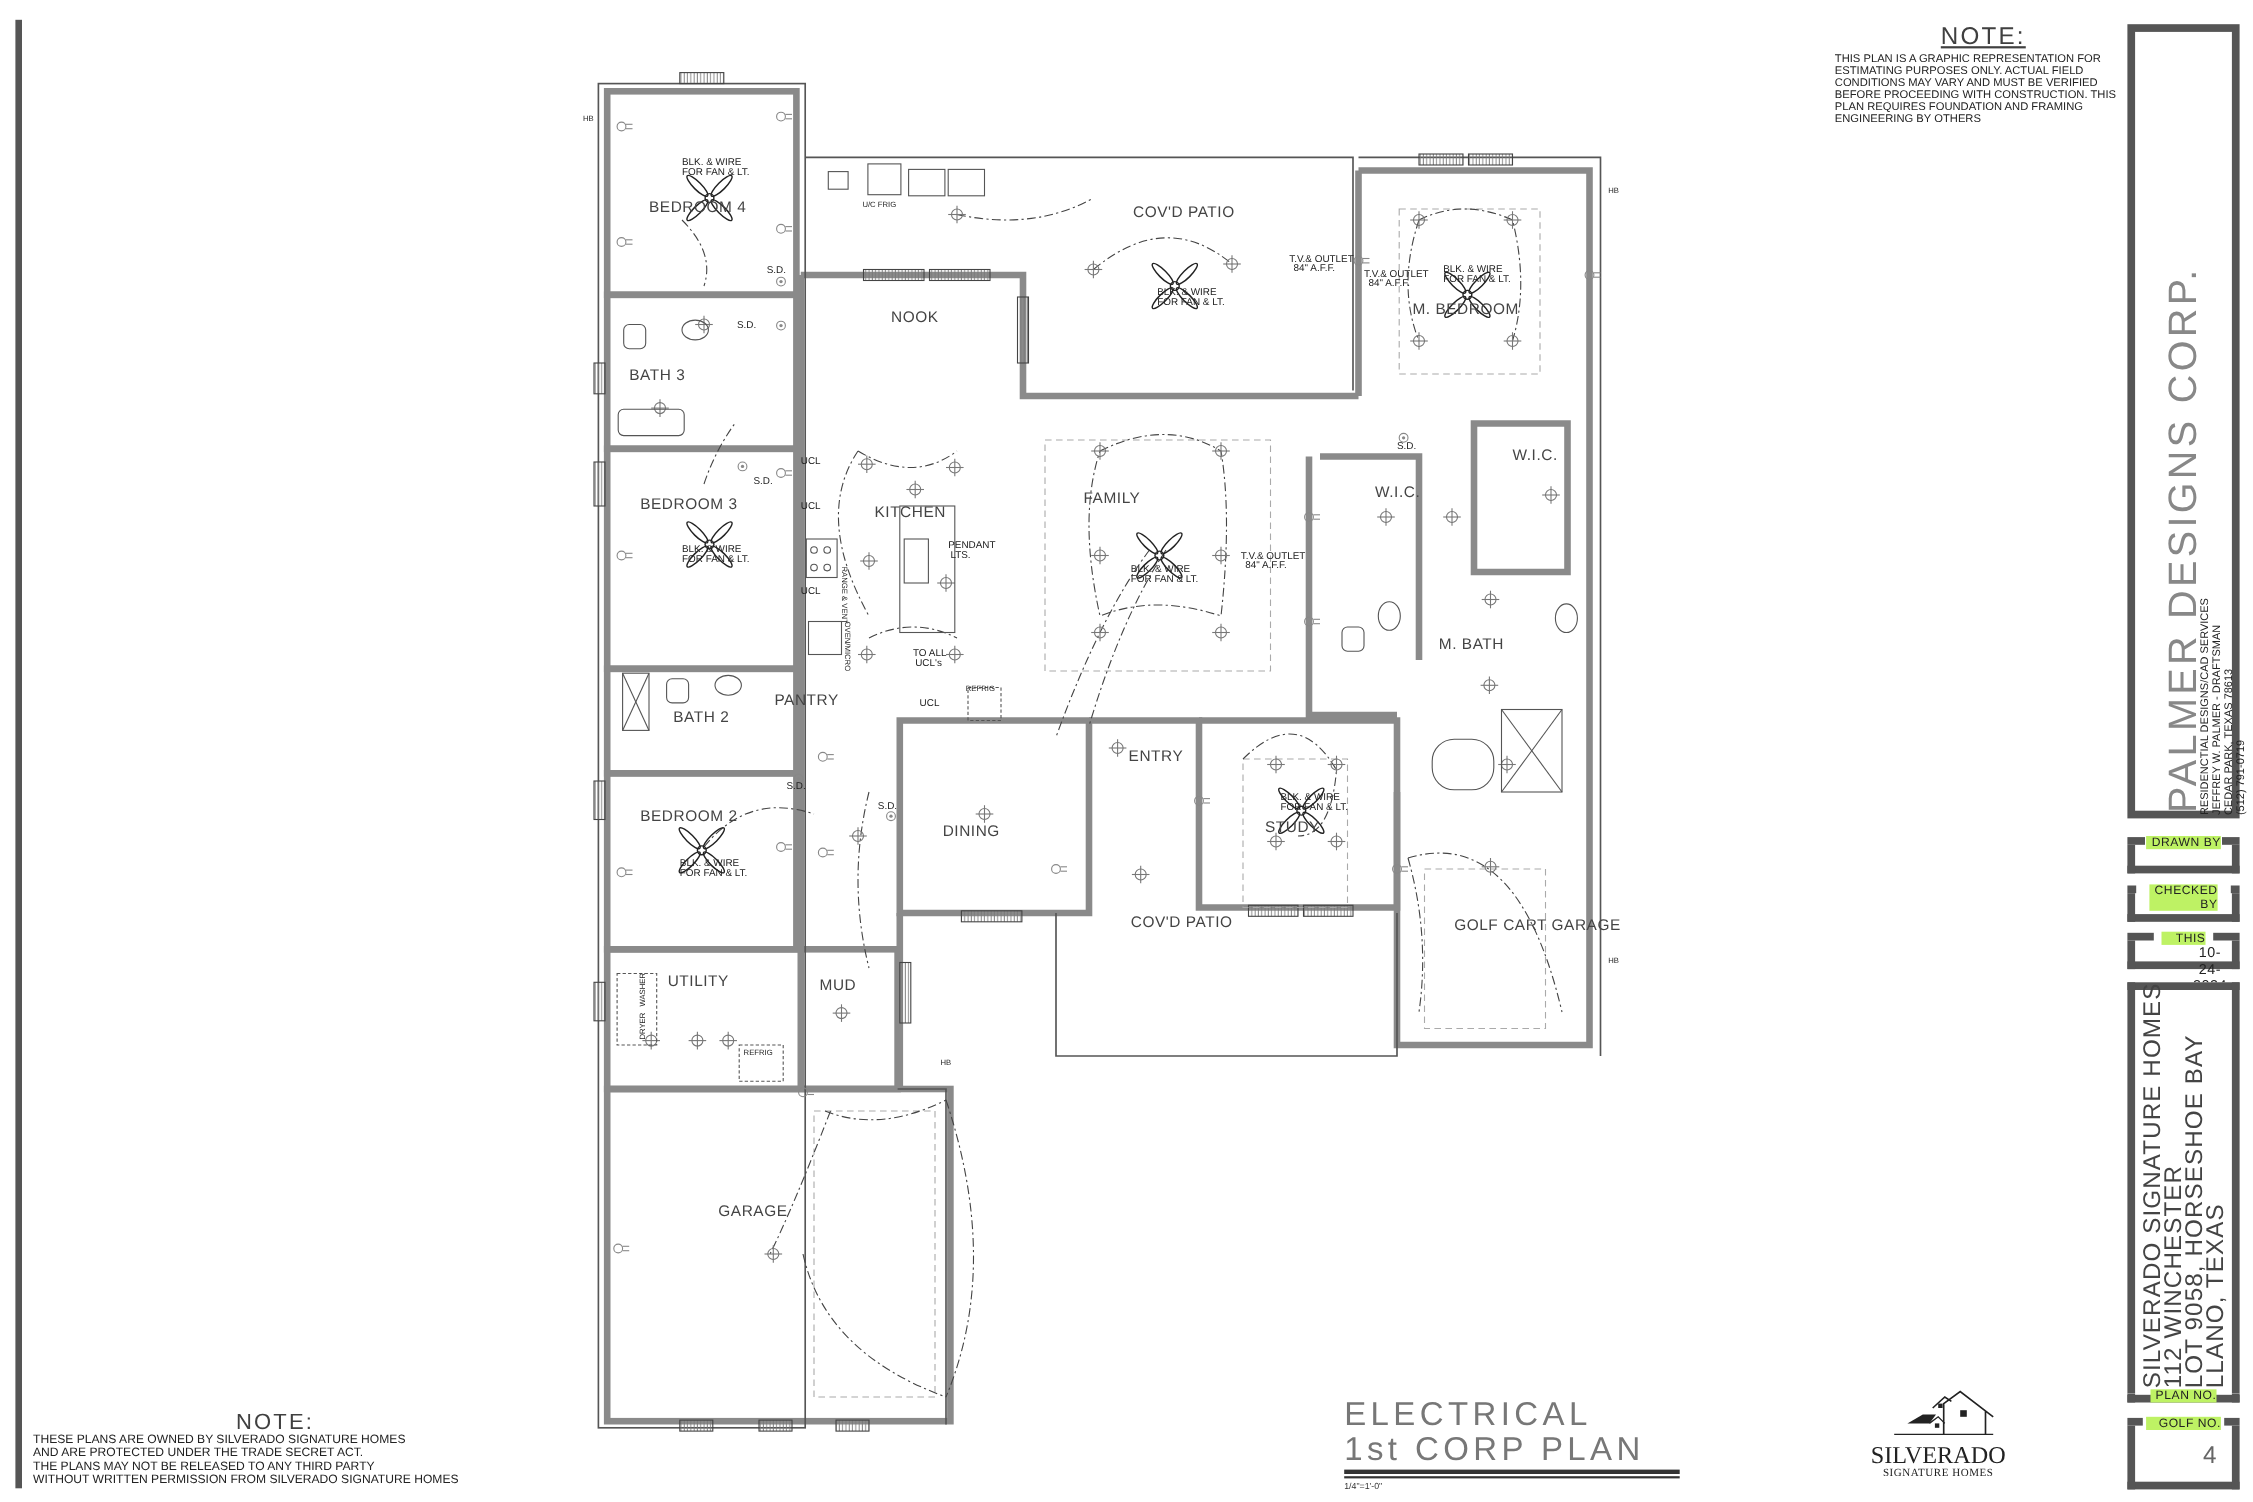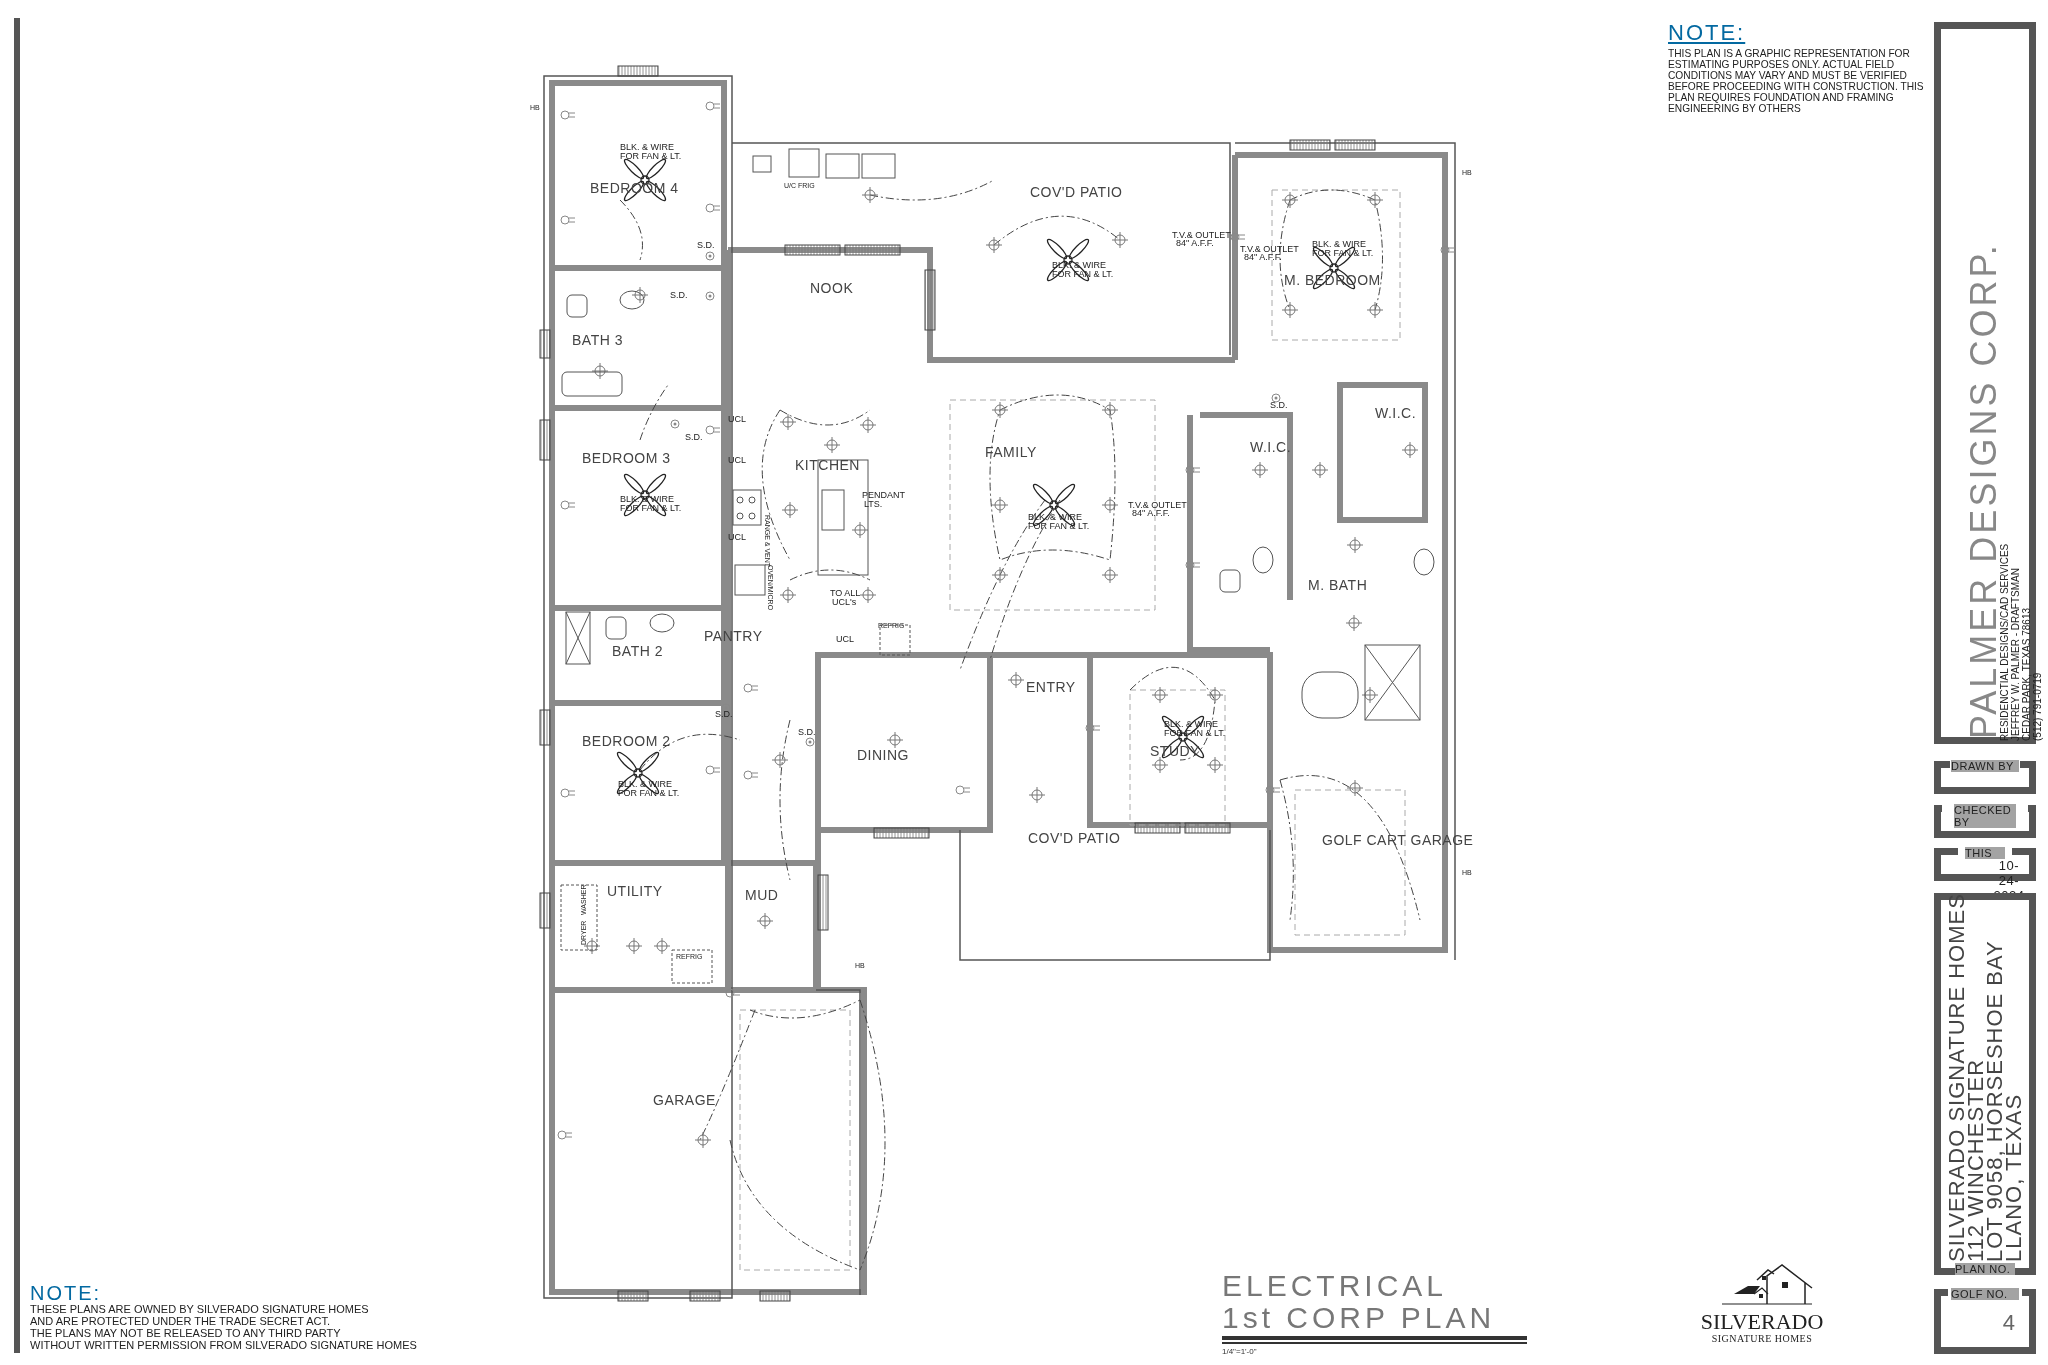--- a/index.html
+++ b/index.html
@@ -3,40 +3,40 @@
 <meta charset="utf-8">
 <style>
   html, body { margin:0; padding:0; background:#ffffff; }
   body { width:2048px; height:1365px; position:relative; overflow:hidden; font-family:"Liberation Sans", sans-serif; color:#222; }
   .sheet-border-left { position:absolute; left:14px; top:18px; width:6px; height:1335px; background:#555; }
   .plan-svg { position:absolute; left:0; top:0; width:2048px; height:1365px; }
   .room-label { font-family:"Liberation Sans", sans-serif; font-size:14px; fill:#444; letter-spacing:0.5px; }
   .small-label { font-family:"Liberation Sans", sans-serif; font-size:9px; fill:#222; }
   .tiny-label { font-family:"Liberation Sans", sans-serif; font-size:7px; fill:#222; }
   .note-top { position:absolute; left:1668px; top:22px; width:270px; }
-  .note-title { font-size:22px; letter-spacing:2px; color:#0369a1; text-decoration:underline; font-weight:300; line-height:22px; }
+  .note-title { font-size:22px; letter-spacing:2px; color:#404040; text-decoration:underline; font-weight:300; line-height:22px;text-align:center; }
   .note-body { font-size:10.2px; line-height:11px; color:#222; margin-top:4px; text-transform:uppercase; }
   .note-bottom { position:absolute; left:30px; top:1283px; width:440px; }
   .note-bottom .note-title { font-size:20px; text-decoration:none; letter-spacing:2px; line-height:20px; }
   .note-bottom .note-body { font-size:11px; line-height:12px; margin-top:0; }
   .plan-title { position:absolute; left:1222px; top:1270px; width:305px; }
   .plan-title .t1, .plan-title .t2 { font-size:30px; letter-spacing:4px; color:#777; font-weight:300; line-height:32px; }
   .plan-title .rule1 { height:4px; background:#333; margin-top:2px; }
   .plan-title .rule2 { height:2px; background:#333; margin-top:2px; }
   .plan-title .scale { font-size:8px; color:#333; margin-top:3px; }
   .logo { position:absolute; left:1672px; top:1262px; width:180px; text-align:center; }
   .logo .brand { font-family:"Liberation Serif", serif; font-size:22px; color:#222; letter-spacing:0px; line-height:22px; }
   .logo .sub { font-family:"Liberation Serif", serif; font-size:10px; color:#222; letter-spacing:0.5px; }
   .tb-box { position:absolute; border:7px solid #555; background:#fff; box-sizing:border-box; }
   .vtext { position:absolute; transform-origin:0 0; transform:rotate(-90deg); white-space:nowrap; }
   .tb-company { font-size:36px; letter-spacing:3px; color:#888; font-weight:300; }
   .tb-company-info { font-size:10px; line-height:11px; color:#222; }
   .tb-project { font-size:22px; line-height:19px; color:#444; letter-spacing:1px; }
   .tb-field { position:absolute; left:1934px; width:102px; box-sizing:border-box; border:7px solid #555; border-top-width:0; background:#fff; }
-  .tb-field-label { position:absolute; left:0; right:0; top:-8px; text-align:left; font-size:11px; color:#222; background:#a3a3a3; margin:0 10px; letter-spacing:0.5px; line-height:12px; }
+  .tb-field-label { position:absolute; left:0; right:0; top:-8px; text-align:right; font-size:11px; color:#222; background:#bef264; margin:0 10px; letter-spacing:0.5px; line-height:12px; }
   .tb-field-top { position:absolute; top:-7px; height:7px; background:#555; }
   .tb-field-value { position:absolute; left:0; right:0; text-align:center; font-size:13px; color:#222; letter-spacing:0.5px;padding-left:48px; }
   .sheet-no-value { font-size:22px; color:#666; }
 </style>
 </head>
 <body>
 
 <div class="sheet-border-left"></div>
 
 <svg class="plan-svg" viewBox="0 0 2048 1365" xmlns="http://www.w3.org/2000/svg">

